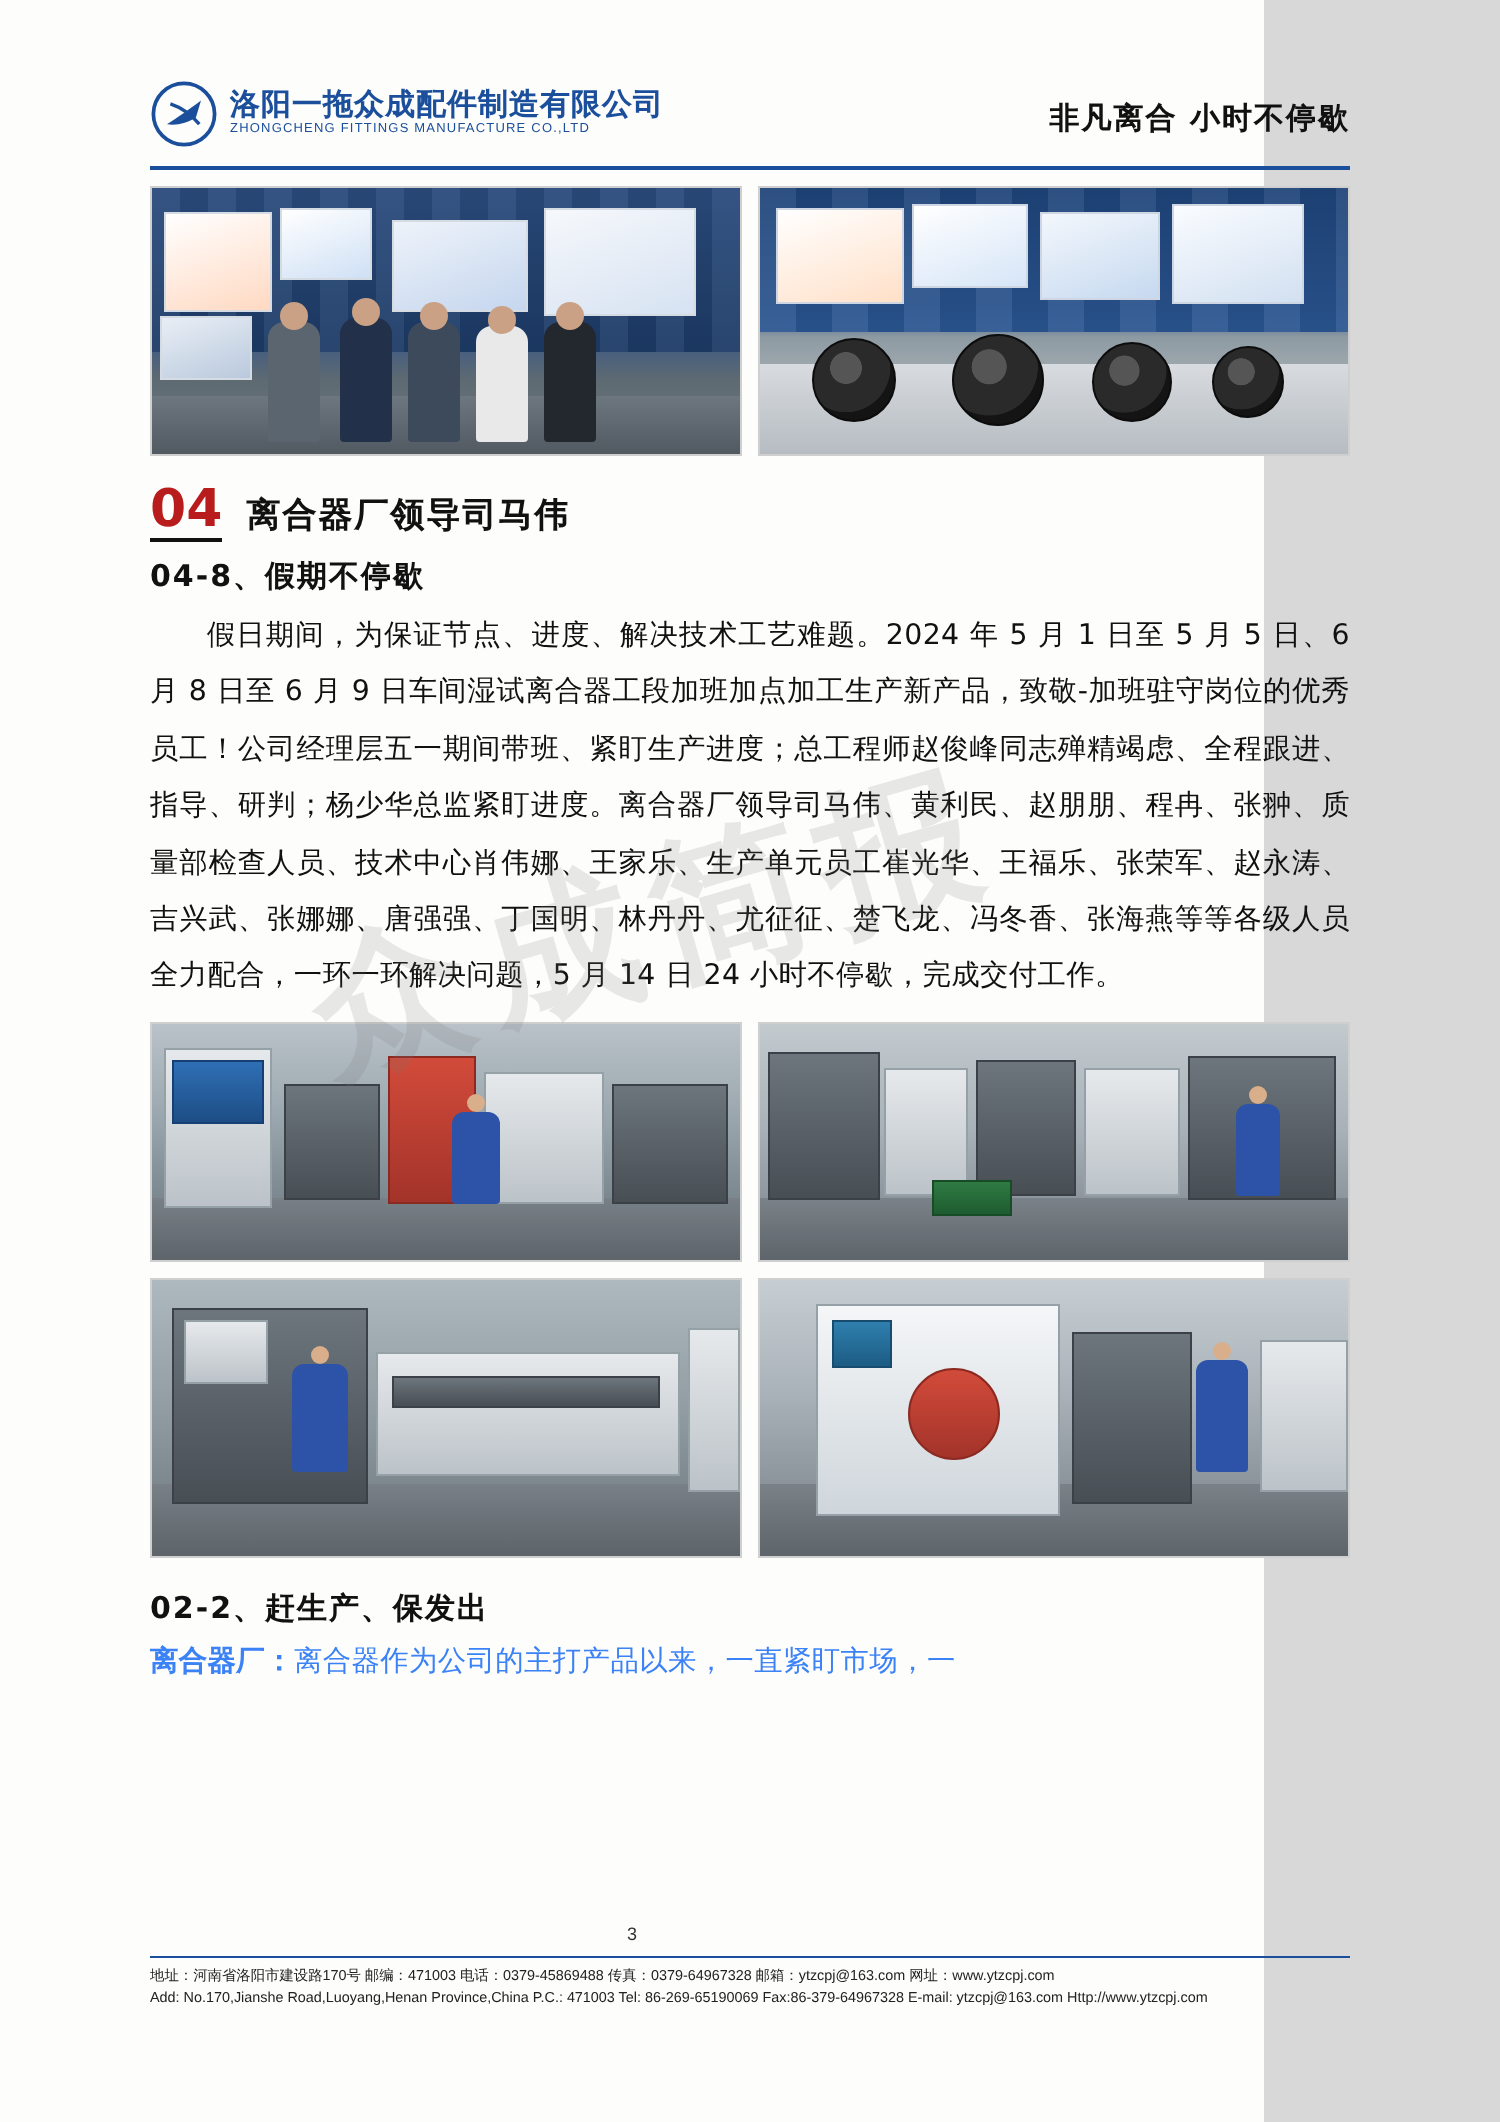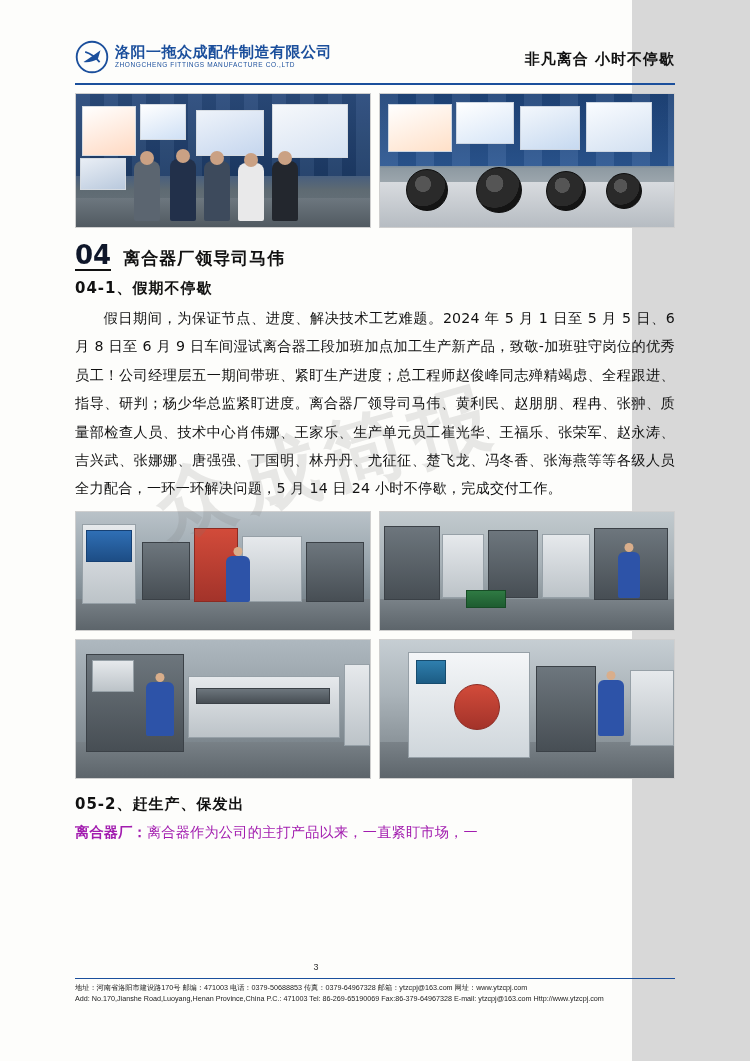--- a/index.html
+++ b/index.html
@@ -190,21 +190,21 @@
   .sec-head {
     display: flex;
     align-items: baseline;
     gap: 12px;
     margin: 14px 0 0 0;
   }
   .sec-num {
     font-family: "DejaVu Sans", sans-serif;
     font-size: 26px;
     font-weight: bold;
-    color: #0f172a;
+    color: #b91c1c;
     border-bottom: 2px solid #111;
     line-height: 1;
     padding-bottom: 1px;
   }
   .sec-title {
     font-family: "DejaVu Sans", sans-serif;
     font-size: 17px;
     font-weight: bold;
     color: #111;
     letter-spacing: 1px;
@@ -230,24 +230,24 @@
   }
   .sub-head-2 {
     font-family: "DejaVu Sans", sans-serif;
     font-size: 15px;
     font-weight: bold;
     color: #111;
     letter-spacing: 1px;
     margin-top: 16px;
   }
   .lead-line {
-    font-family: Liberation Sans, sans-serif;
+    font-family: Liberation Mono, monospace;
     font-size: 14.2px;
     line-height: 2.0;
-    color: #a21caf;
+    color: #3b82f6;
     margin-top: 4px;
     letter-spacing: 0.2px;
   }
   .lead-line b { font-weight: bold; }
 
   
   .watermark {
     position: absolute;
     left: 150px;
     top: 400px;
@@ -344,21 +344,21 @@
         <div class="disc" style="left:226px;bottom:18px;width:34px;height:34px;"></div>
         <div class="cap"></div>
       </div>
     </div>
 
     <div class="sec-head">
       <div class="sec-num">04</div>
       <div class="sec-title">离合器厂领导司马伟</div>
     </div>
 
-    <div class="sub-head">04-1、假期不停歇</div>
+    <div class="sub-head">04-8、假期不停歇</div>
 
     <div class="body-text">假日期间，为保证节点、进度、解决技术工艺难题。2024 年 5 月 1 日至 5 月 5 日、6 月 8 日至 6 月 9 日车间湿试离合器工段加班加点加工生产新产品，致敬-加班驻守岗位的优秀员工！公司经理层五一期间带班、紧盯生产进度；总工程师赵俊峰同志殚精竭虑、全程跟进、指导、研判；杨少华总监紧盯进度。离合器厂领导司马伟、黄利民、赵朋朋、程冉、张翀、质量部检查人员、技术中心肖伟娜、王家乐、生产单元员工崔光华、王福乐、张荣军、赵永涛、吉兴武、张娜娜、唐强强、丁国明、林丹丹、尤征征、楚飞龙、冯冬香、张海燕等等各级人员全力配合，一环一环解决问题，5 月 14 日 24 小时不停歇，完成交付工作。</div>
 
     <div class="photo-row">
       <div class="factory f-row1 f1">
         <div class="ground"></div>
         <div class="machine" style="left:6px;top:12px;width:52px;height:78px;"></div>
         <div class="machine blue" style="left:10px;top:18px;width:44px;height:30px;"></div>
         <div class="machine dark" style="left:66px;top:30px;width:46px;height:56px;"></div>
         <div class="machine red" style="left:118px;top:16px;width:42px;height:72px;"></div>
@@ -400,30 +400,30 @@
         <div class="machine" style="left:36px;top:20px;width:28px;height:22px;background:linear-gradient(180deg,#2f7fae,#1c5c84);border-color:#174c6e;"></div>
         <div class="machine red" style="left:74px;top:44px;width:44px;height:44px;border-radius:50%;"></div>
         <div class="machine dark" style="left:156px;top:26px;width:58px;height:84px;"></div>
         <div class="worker" style="left:218px;top:40px;width:26px;height:56px;">
           <div class="head"></div>
         </div>
         <div class="machine" style="left:250px;top:30px;width:42px;height:74px;"></div>
       </div>
     </div>
 
-    <div class="sub-head-2">05-2、赶生产、保发出</div>
+    <div class="sub-head-2">02-2、赶生产、保发出</div>
 
     <div class="lead-line">
       <b>离合器厂：</b><span>离合器作为公司的主打产品以来，一直紧盯市场，一</span>
     </div>
 
   </div>
 
   <div class="watermark">众成简报</div>
 
   <div class="page-number">3</div>
 
   <div class="footer">
-    <div class="footer-line">地址：河南省洛阳市建设路170号  邮编：471003  电话：0379-50688853  传真：0379-64967328  邮箱：ytzcpj@163.com  网址：www.ytzcpj.com</div>
+    <div class="footer-line">地址：河南省洛阳市建设路170号  邮编：471003  电话：0379-45869488  传真：0379-64967328  邮箱：ytzcpj@163.com  网址：www.ytzcpj.com</div>
     <div class="footer-line">Add: No.170,Jianshe Road,Luoyang,Henan Province,China  P.C.: 471003  Tel: 86-269-65190069  Fax:86-379-64967328  E-mail: ytzcpj@163.com  Http://www.ytzcpj.com</div>
   </div>
 
 </div>
 
 </body></html>

